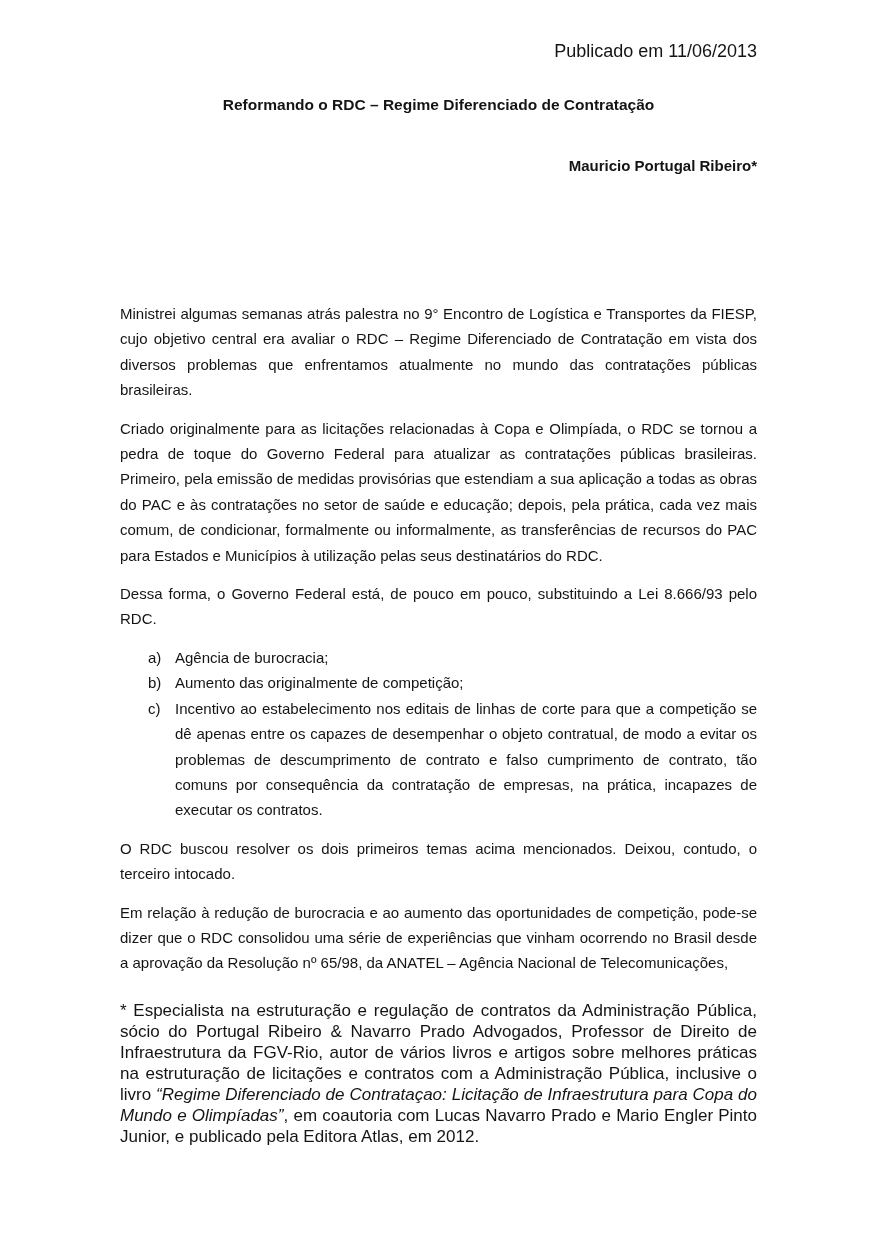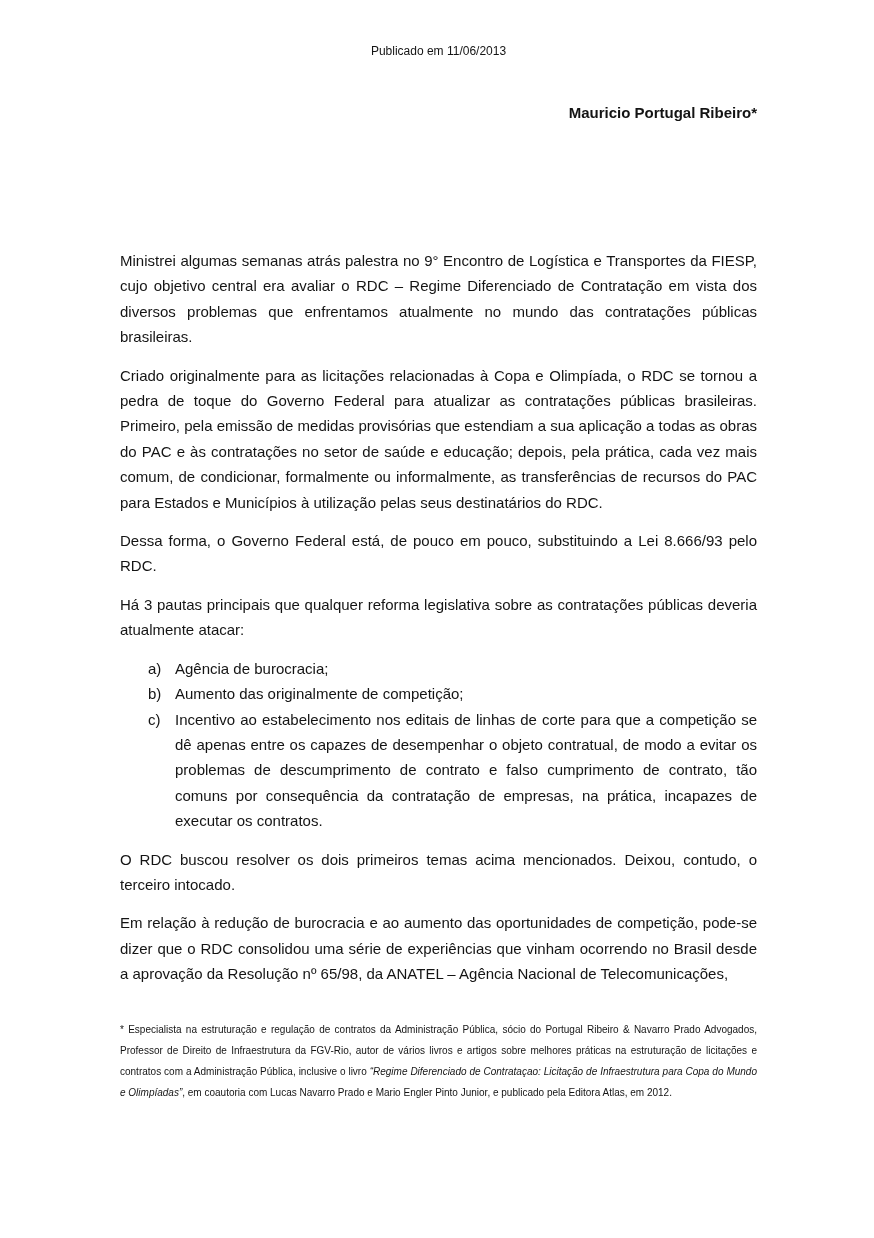--- a/index.html
+++ b/index.html
@@ -6,21 +6,21 @@
   .page {
     position:relative;
     width:874px; height:1238px;
     box-sizing:border-box;
     padding:43px 117px 0 120px;
     background:#ffffff;
     font-family:"Liberation Sans", sans-serif;
     color:#141414;
     overflow:hidden;
   }
-  .header-line { text-align:center; font-size:12px; line-height:17px; }
+  .header-line { text-align:right; font-size:18px; line-height:17px; }
   .doc-title {
     margin-top:36px;
     text-align:center;
     font-weight:bold;
     font-size:15.5px;
     line-height:17px;
   }
   .author-line {
     margin-top:44px;
     text-align:right;
@@ -46,47 +46,47 @@
     line-height:25.4px;
   }
   .list-item .item-text {
     flex:1;
     font-size:15px;
     line-height:25.4px;
     text-align:justify;
     text-justify:inter-word;
   }
   .footnote {
-    margin-top:32px;
-    font-size:10px;
+    margin-top:24px;
+    font-size:17px;
     line-height:21px;
     text-align:justify;
     text-justify:inter-word;
   }
   .footnote em { font-style:italic; }
 </style>
 </head>
 <body>
 
 <div class="page">
 
   <div class="header-line">Publicado em 11/06/2013</div>
 
+  <div class="doc-title">Reformando o RDC – Regime Diferenciado de Contratação</div>
 
   <div class="author-line">Mauricio Portugal Ribeiro*</div>
 
   <div class="body-text">
 
     <p class="para">Ministrei algumas semanas atrás palestra no 9° Encontro de Logística e Transportes da FIESP, cujo objetivo central era avaliar o RDC – Regime Diferenciado de Contratação em vista dos diversos problemas que enfrentamos atualmente no mundo das contratações públicas brasileiras.</p>
 
     <p class="para">Criado originalmente para as licitações relacionadas à Copa e Olimpíada, o RDC se tornou a pedra de toque do Governo Federal para atualizar as contratações públicas brasileiras. Primeiro, pela emissão de medidas provisórias que estendiam a sua aplicação a todas as obras do PAC e às contratações no setor de saúde e educação; depois, pela prática, cada vez mais comum, de condicionar, formalmente ou informalmente, as transferências de recursos do PAC para Estados e Municípios à utilização pelas seus destinatários do RDC.</p>
 
     <p class="para">Dessa forma, o Governo Federal está, de pouco em pouco, substituindo a Lei 8.666/93 pelo RDC.</p>
 
-    <p class="para">Há 3 pautas principais que qualquer reforma legislativa sobre as contratações públicas deveria atualmente atacar:</p>
 
     <div class="alpha-list">
       <div class="list-item">
         <span class="marker">a)</span>
         <span class="item-text">Agência de burocracia;</span>
       </div>
       <div class="list-item">
         <span class="marker">b)</span>
         <span class="item-text">Aumento das originalmente de competição;</span>
       </div>

